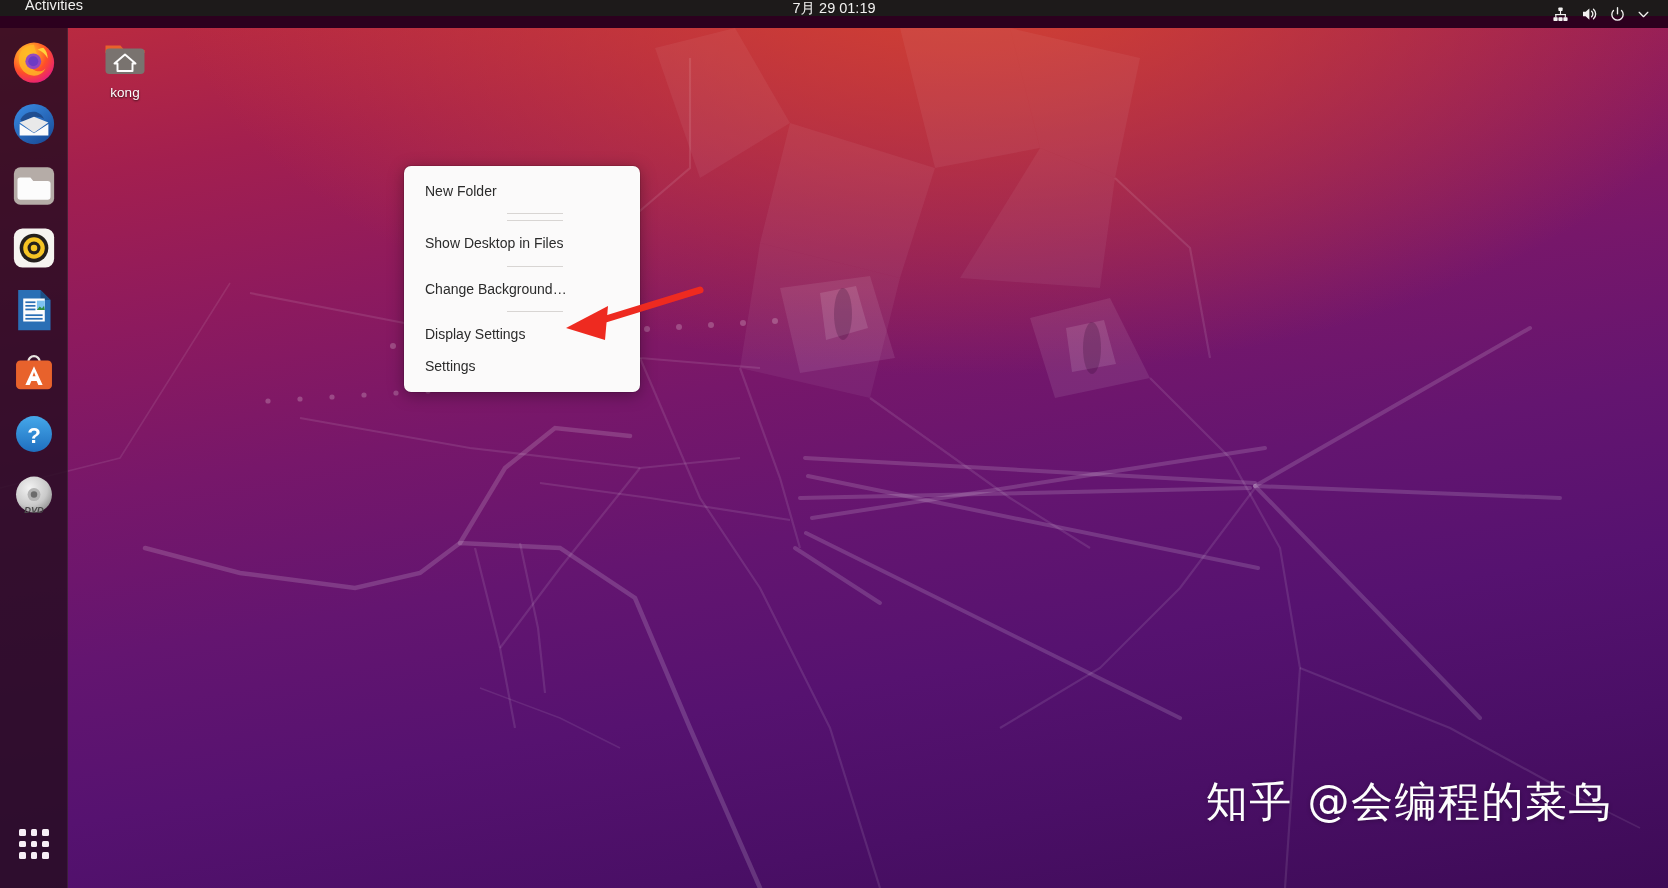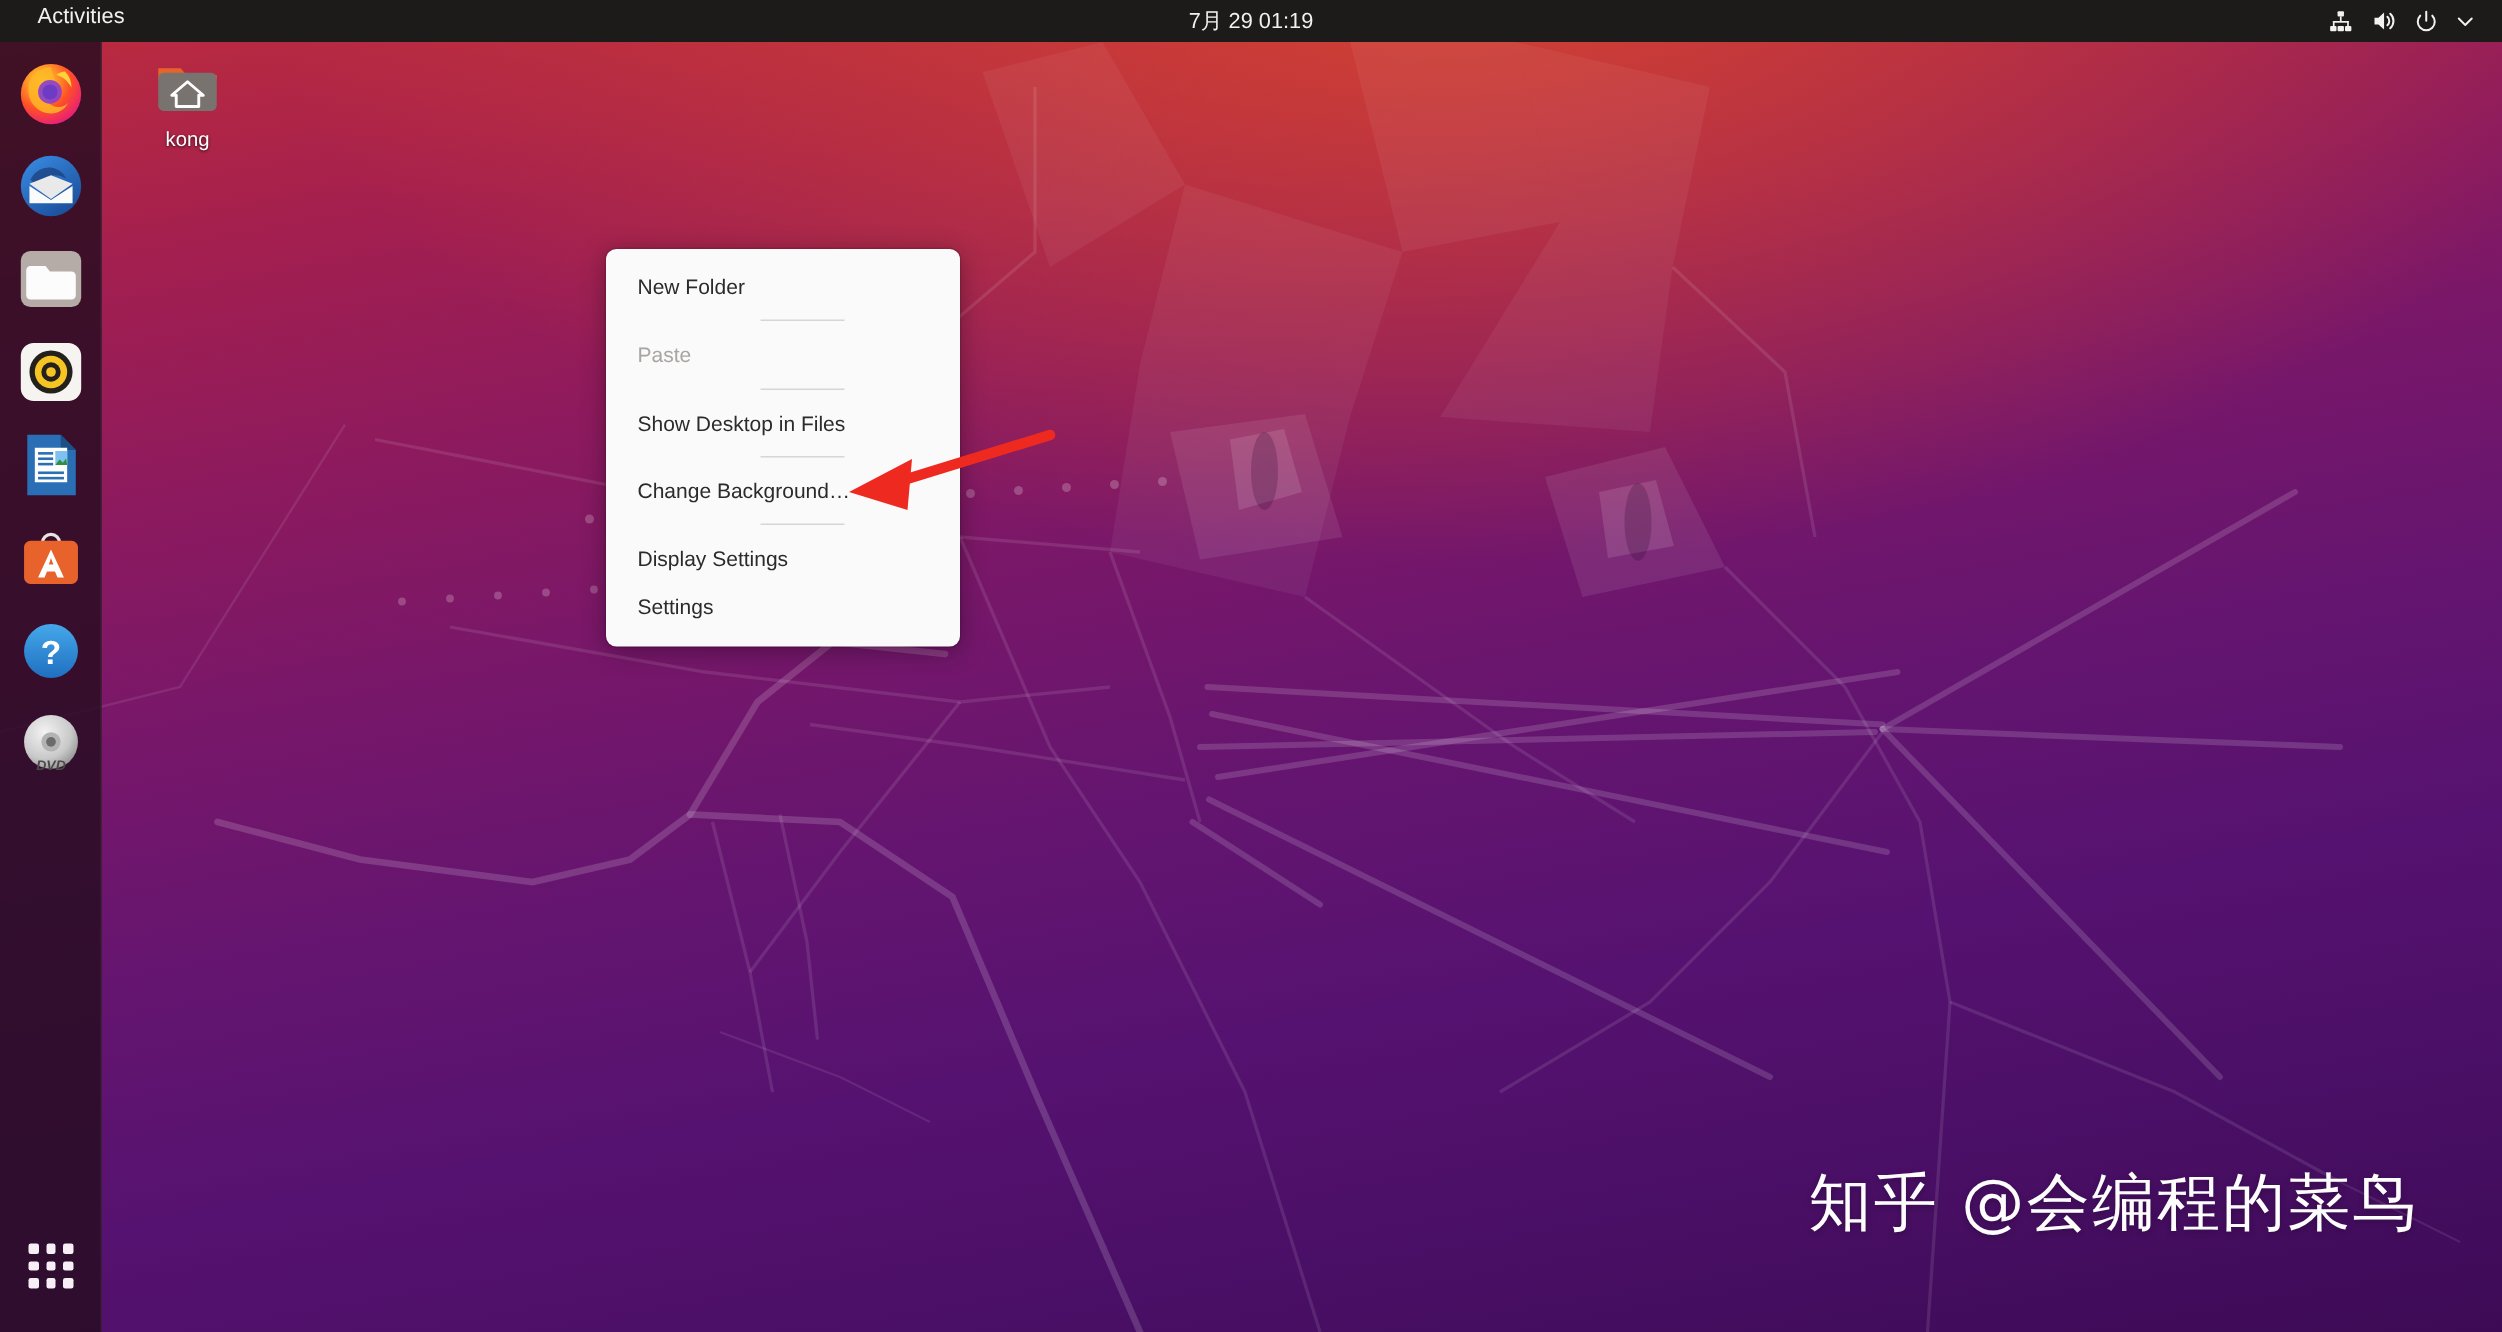--- a/index.html
+++ b/index.html
@@ -30,23 +30,23 @@
         #641570 56%,
         #561270 70%,
         #4a0f66 84%,
         #3d0b56 100%);
   }
   #wallpaper svg { position:absolute; left:0; top:0; width:100%; height:100%; }
 
   
   #topbar {
     position:absolute; left:0; top:0;
-    width:1668px; height:28px;
+    width:1668px; height:16px;
     background:#1d1a1a;
-    display:flex; align-items:flex-start;
+    display:flex; align-items:flex-end;
     color:#f2f1f0;
     font-size:14.5px;
     z-index:40;
   }
   #activities {
     margin-left:16px;
     padding:3px 9px;
     border-radius:5px;
     cursor:pointer;
     letter-spacing:.1px;
@@ -420,21 +420,20 @@
       <rect x="6" y="22" width="52" height="34" rx="5" fill="#79736f"></rect>
       <path d="M32 30 L46 42 h-4 v10 H22 V42 h-4 z" fill="none" stroke="#fdfdfd" stroke-width="2.6" stroke-linejoin="round"></path>
     </svg>
     <div class="lbl">kong</div>
   </div>
 
 
   <div id="ctxmenu">
     <div class="mi">New Folder</div>
     <div class="sep"></div>
-    <div class="mi disabled">Paste</div>
     <div class="sep"></div>
     <div class="mi">Show Desktop in Files</div>
     <div class="sep"></div>
     <div class="mi">Change Background…</div>
     <div class="sep"></div>
     <div class="mi">Display Settings</div>
     <div class="mi">Settings</div>
   </div>
 
   <svg id="annot" viewBox="0 0 1668 888">

